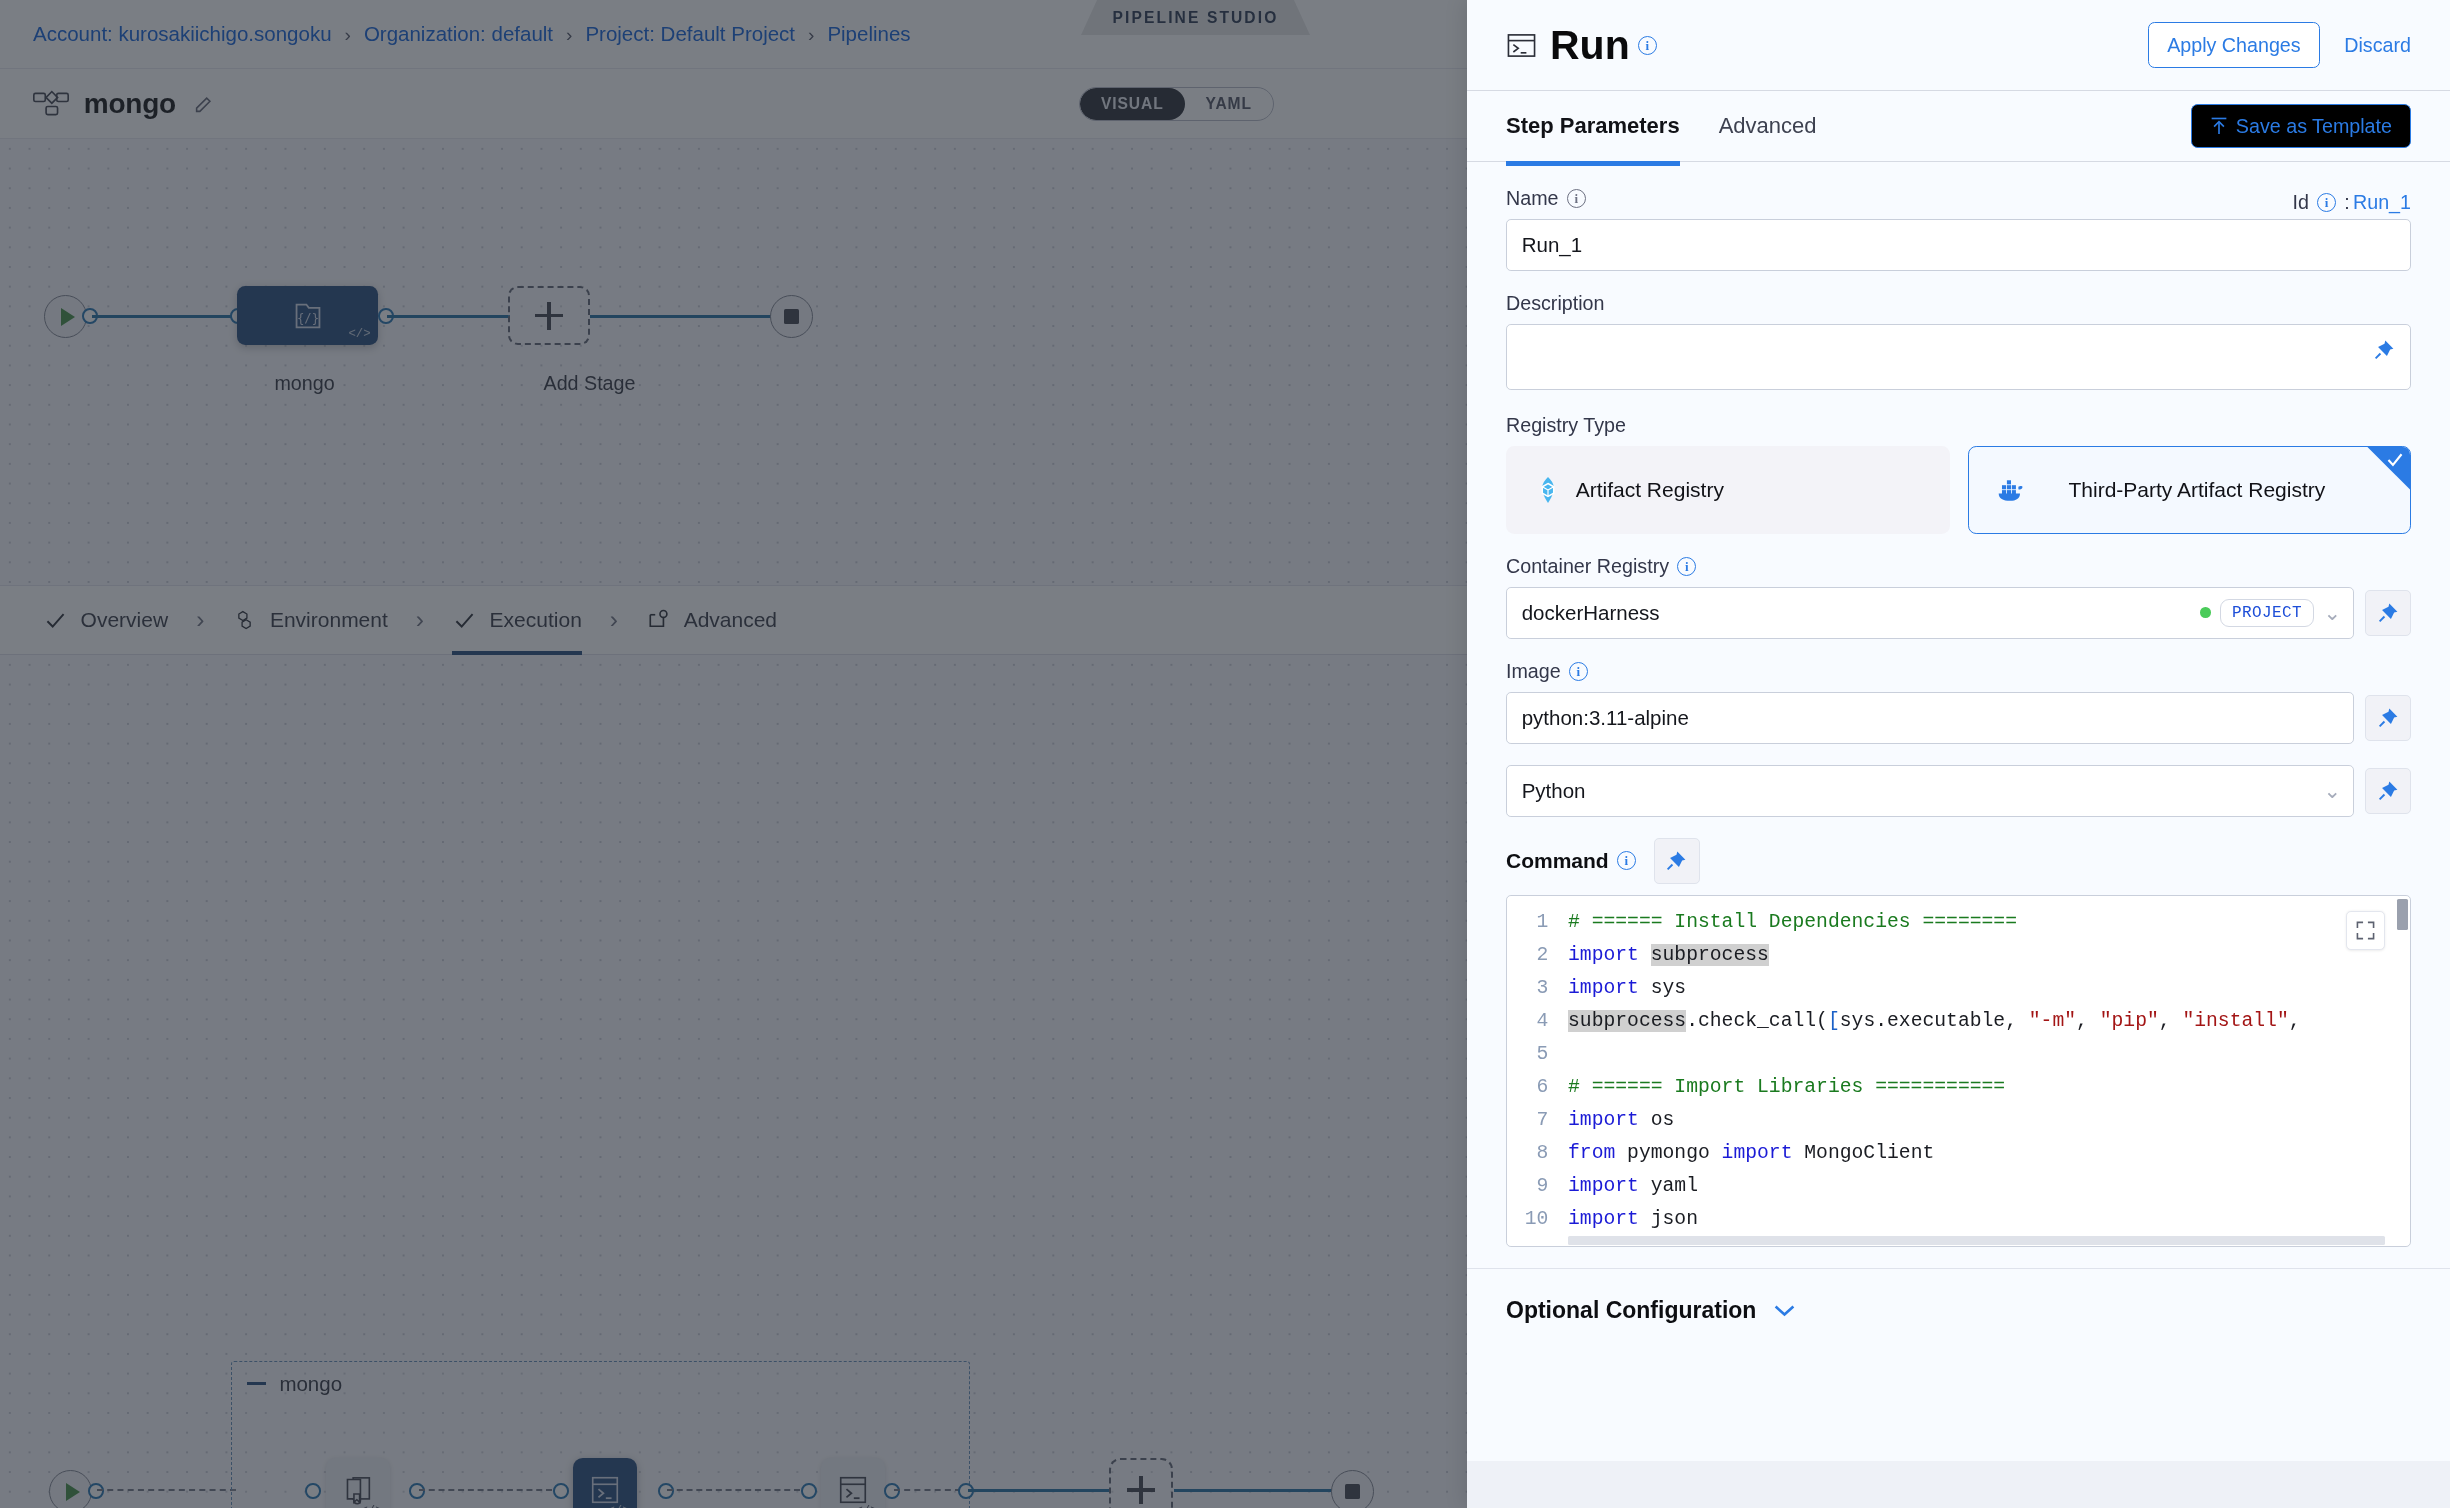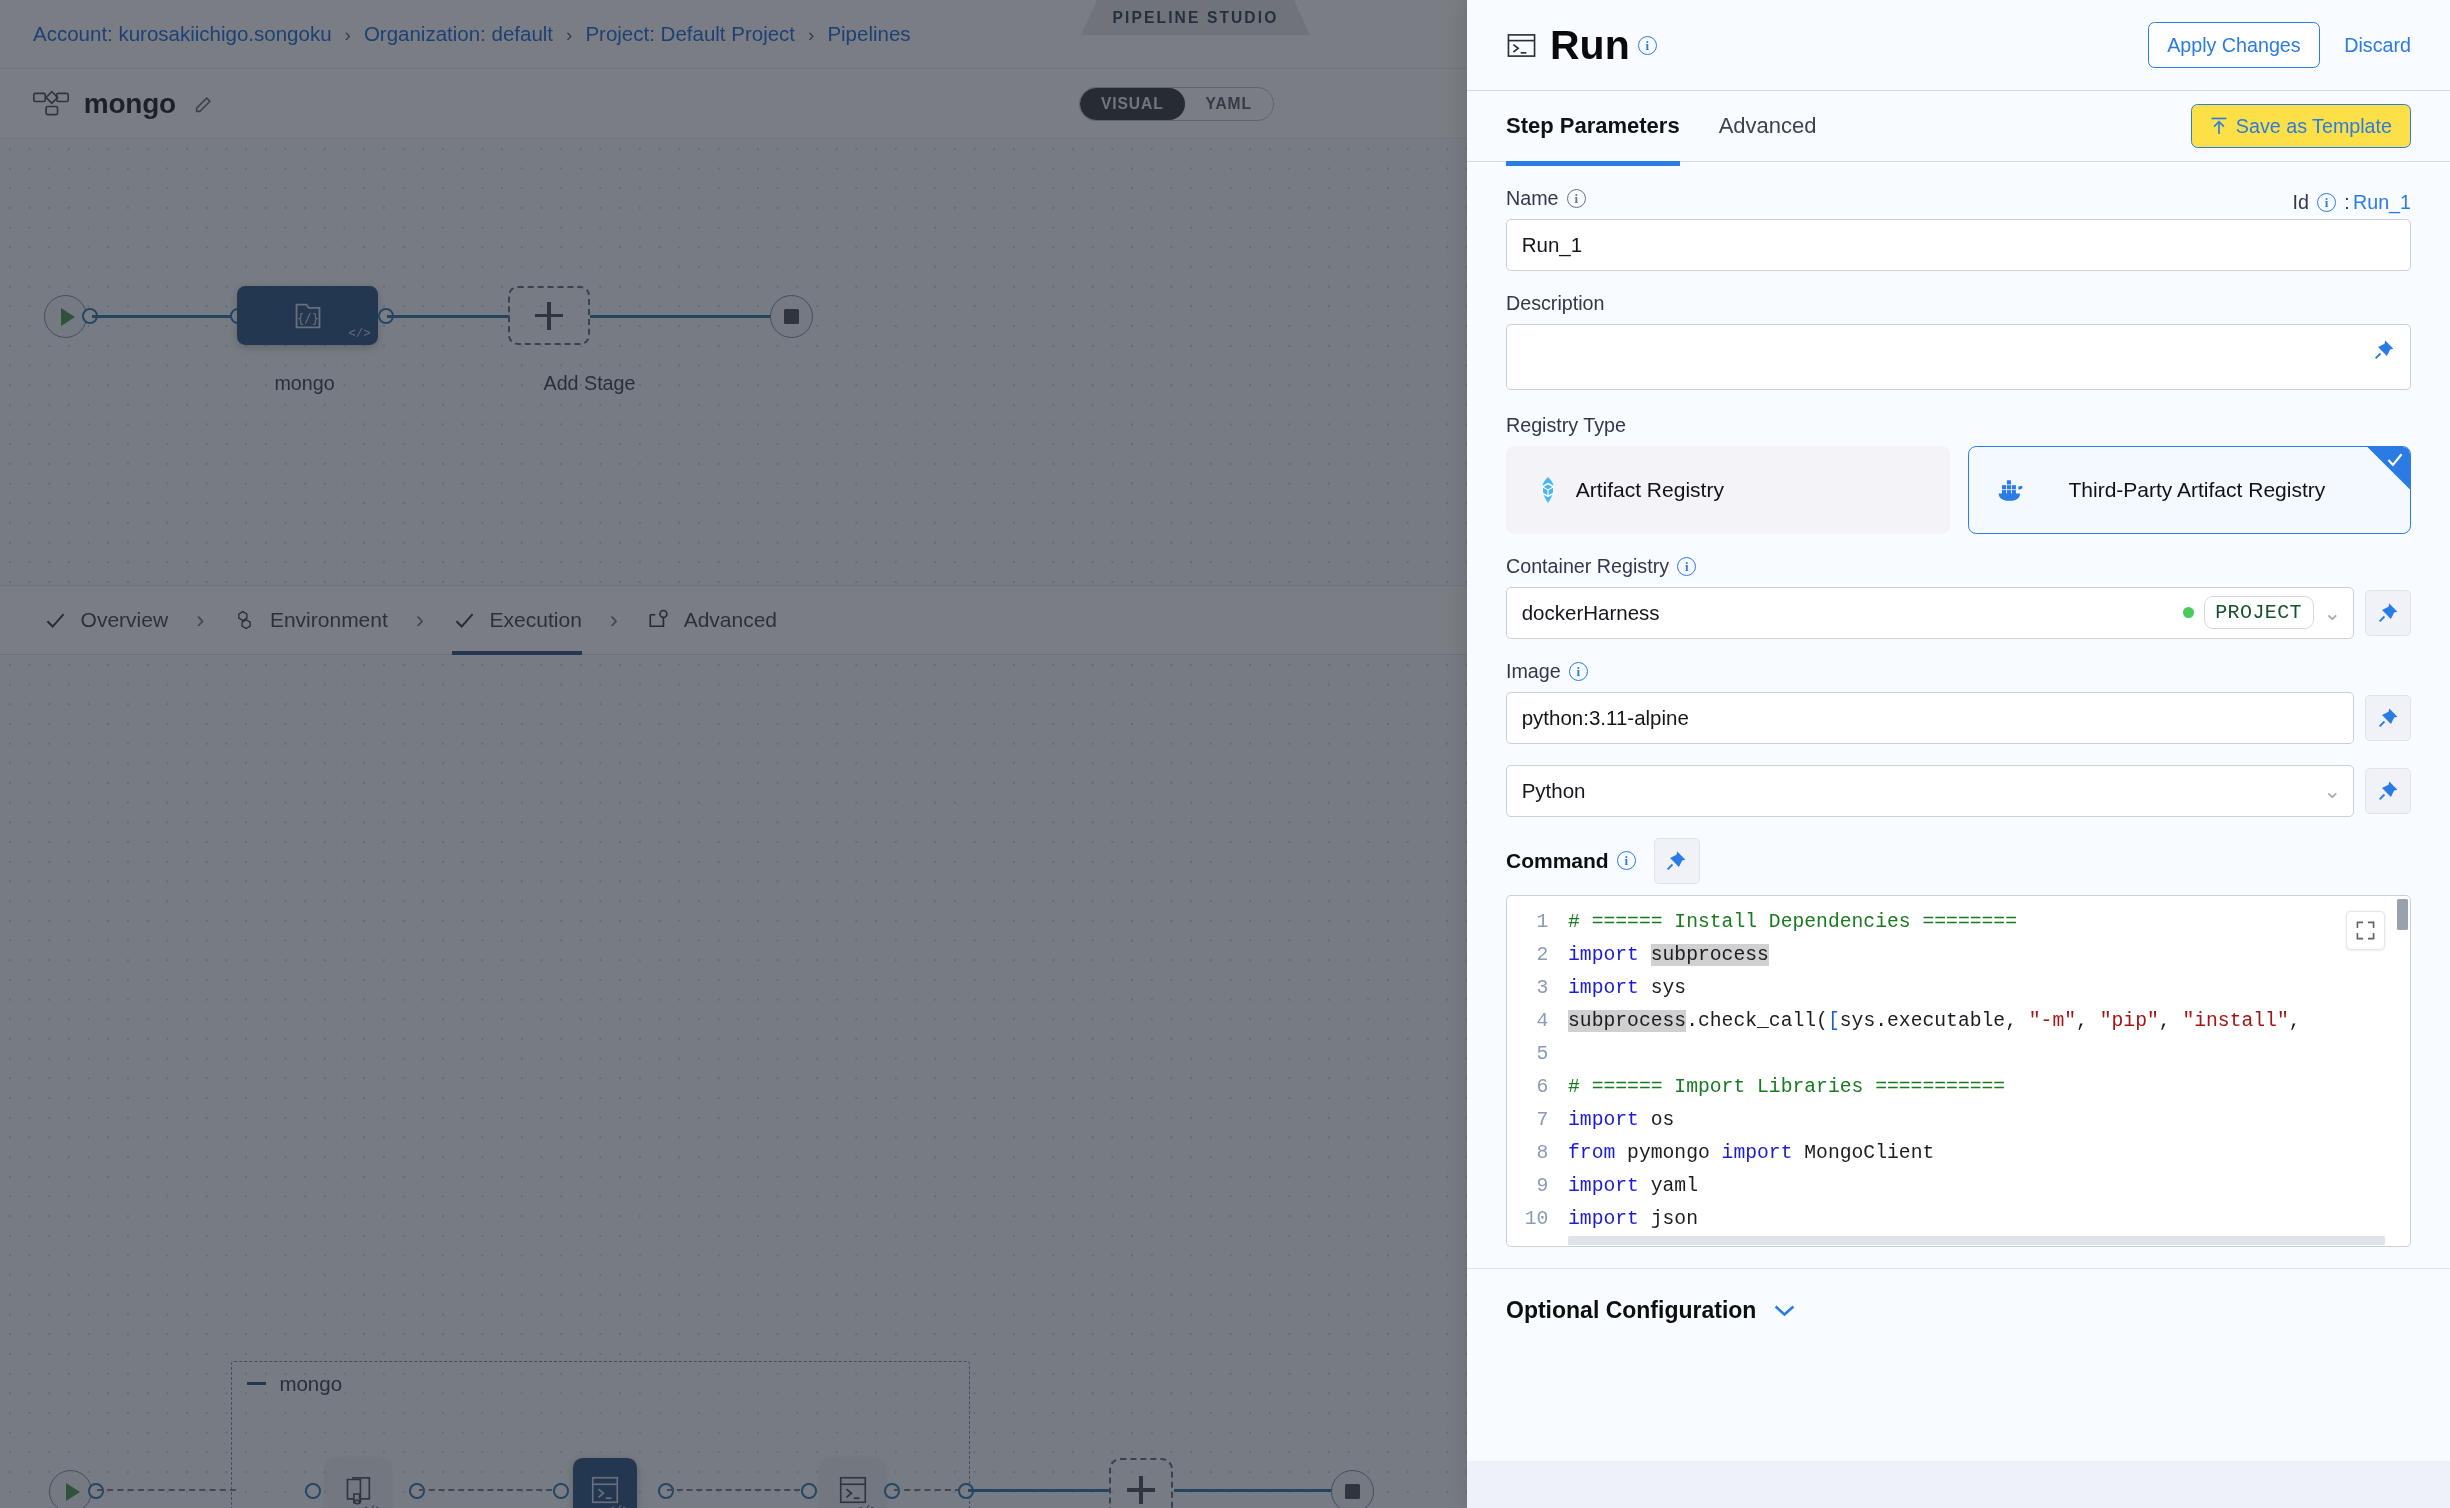--- a/index.html
+++ b/index.html
@@ -215,21 +215,21 @@
   }
   .ptab {
     font-size: 22px; color: #3d4150; height: 78px; display:flex; align-items:center;
     position: relative; cursor: pointer;
   }
   .ptab.active { font-weight: 700; color: #111217; }
   .ptab.active:after { content:""; position:absolute; left:0; right:0; bottom:-0.8px; height:4.9px; background:#2b7be4;}
   .ptab + .ptab { margin-left: 39px; }
   .tpl-btn {
     display: flex; align-items: center; gap: 8.2px;
-    border: 1.6px solid #2b7be4; color: #2b7be4; background: #fde047;
+    border: 1.6px solid #2b7be4; color: #2b7be4; background: #000000;
     border-radius: 6.6px; font-size: 19.7px; padding: 9.8px 18px; cursor: pointer;
   }
 
   .panel-body {
     flex: 1; overflow: hidden; padding: 24.6px 39px 0 39px; position: relative;
   }
   .fld-label {
     font-size: 19.7px; color: #33374a; display: flex; align-items: center; margin-bottom: 9px;
   }
   .fld-label.bold { font-weight: 700; color: #0d0e12; font-size: 21px; }
@@ -274,21 +274,21 @@
 
   .input-row { display: flex; align-items: center; gap: 11.5px; }
   .combo {
     flex: 1; height: 52px; border: 0.8px solid #c9cfdb; border-radius: 4.9px; background: #fff;
     display: flex; align-items: center; padding: 0 11.5px 0 14.7px; gap: 9.8px;
   }
   .combo-val { font-size: 20.5px; color: #14161c; flex: 1; }
   .scope-dot { width: 10.6px; height: 10.6px; border-radius: 50%; background: #4bcb5a; }
   .scope-chip {
     border: 0.8px solid #d3d8e3; border-radius: 9px; padding: 4.1px 10.6px;
-    font-size: 20px; color: #14532d; font-family: "Liberation Mono", monospace; letter-spacing: 0.4px;
+    font-size: 16px; color: #1d4ed8; font-family: "Liberation Mono", monospace; letter-spacing: 0.4px;
   }
   .chev-down { color: #a6acbb; font-size: 21px; line-height: 1; }
 
   
   .cmd-head { display:flex; align-items:center; gap: 18px; margin-bottom: 11.5px; }
   .editor {
     border: 0.8px solid #c9cfdb; border-radius: 4.9px; background: #fff;
     height: 352px; position: relative; overflow: hidden;
   }
   .code-area {

